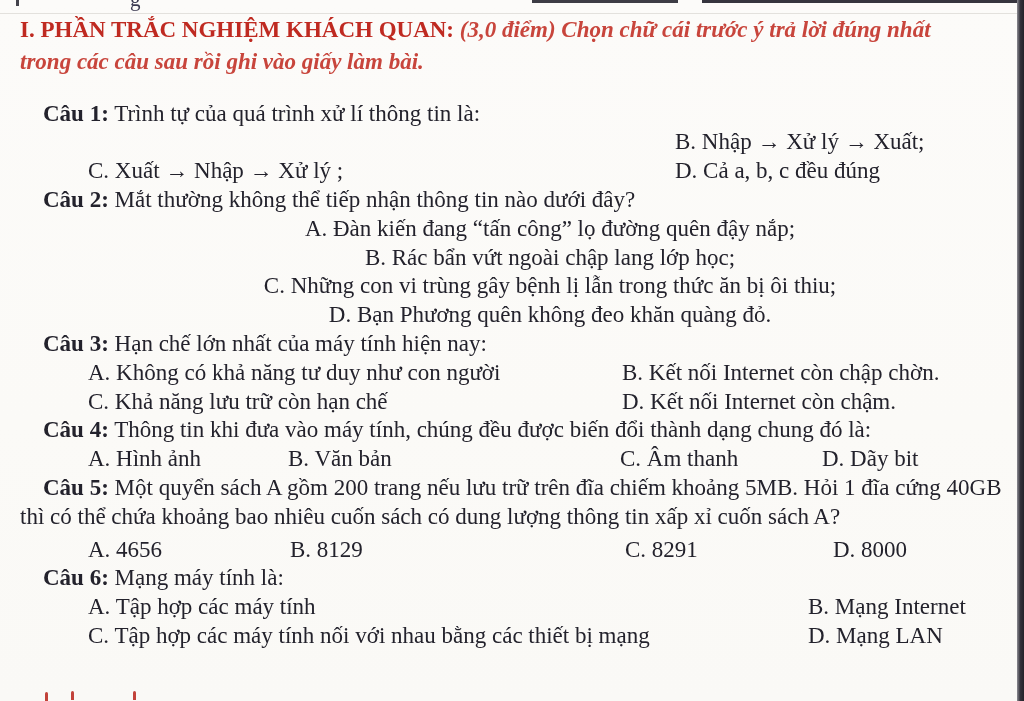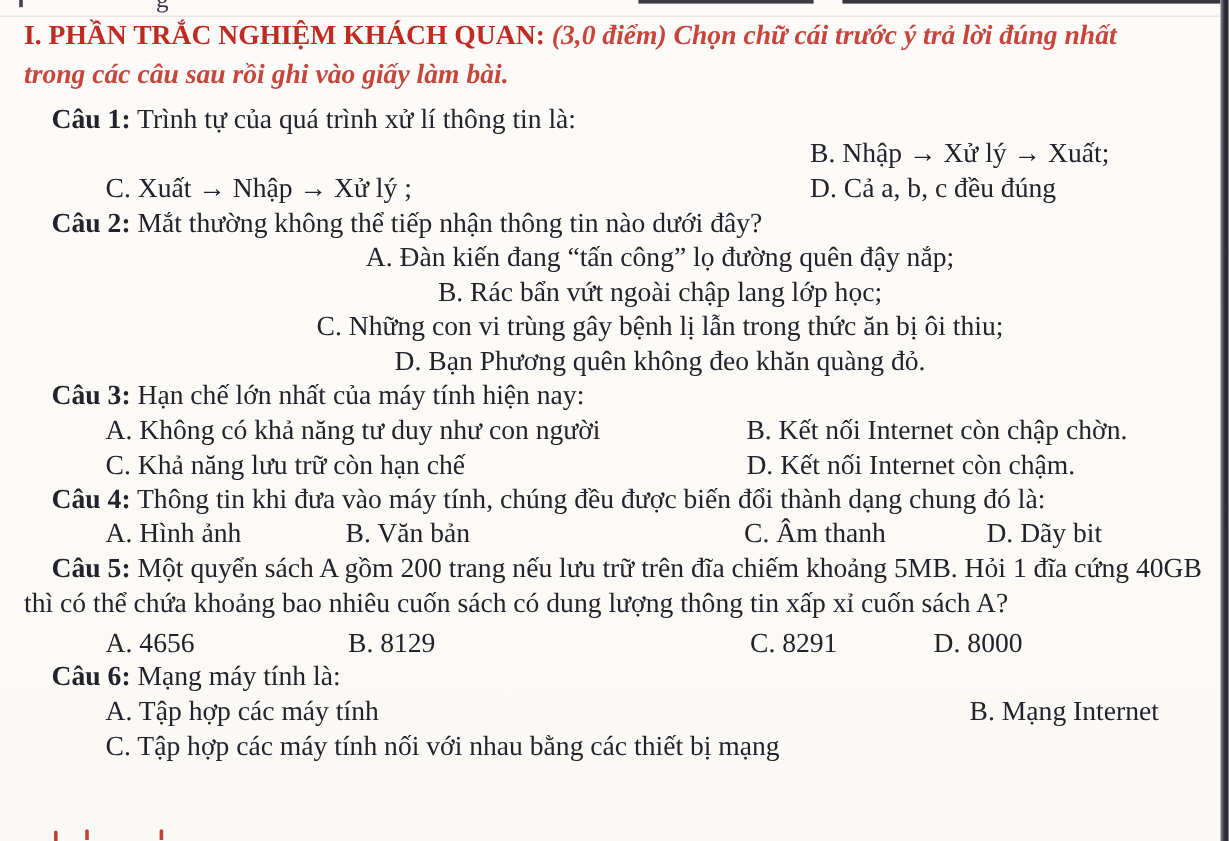--- a/index.html
+++ b/index.html
@@ -7,21 +7,21 @@
   .page {
     position:relative; width:1024px; height:701px;
     background:linear-gradient(180deg,#fcfbf9 0%, #fbfaf7 60%, #faf9f6 100%);
     font-family:"Liberation Serif", serif;
     color:#23222c;
     overflow:hidden;
   }
   .content { position:absolute; top:16px; left:20px; width:992px; }
   .tline { font-size:23px; line-height:28.8px; white-space:nowrap; }
   .hdr1 { margin-bottom:3px; }
-  .hdr2 { margin-bottom:9px;font-family:Liberation Serif, serif; }
+  .hdr2 { margin-bottom:23px;font-family:Liberation Serif, serif; }
   .red-b { color:#bf2a21; font-weight:bold; }
   .red-i { color:#c8453c; font-weight:bold; font-style:italic; }
   .qlabel { font-weight:bold;margin-left:23px; }
   .qpara { font-size:23px; line-height:28.8px; width:992px; }
   .row { position:relative; height:28.8px; font-size:23px; line-height:28.8px; }
   .row .o { position:absolute; top:0; white-space:nowrap; }
   .stack { margin-left:68px;text-align:center; }
   
   .right-bar { position:absolute; top:0; right:0; width:7px; height:701px;
     background:linear-gradient(90deg,#8d8c93 0%, #34333c 45%, #232229 100%); }
@@ -105,29 +105,30 @@
     </div>
 
     <div class="qpara">
       <span class="qlabel">Câu 5:</span>
       <span>Một quyển sách A gồm 200 trang nếu lưu trữ trên đĩa chiếm khoảng 5MB. Hỏi 1 đĩa cứng 40GB thì có thể chứa khoảng bao nhiêu cuốn sách có dung lượng thông tin xấp xỉ cuốn sách A?</span>
     </div>
     <div class="row" style="margin-top:4px">
       <span class="o" style="left:68px">A. 4656</span>
       <span class="o" style="left:270px">B. 8129</span>
       <span class="o" style="left:605px">C. 8291</span>
-      <span class="o" style="left:758px">D. 8000</span>
+      <span class="o" style="left:813px">D. 8000</span>
     </div>
 
     <div class="tline">
       <span class="qlabel">Câu 6:</span>
       <span>Mạng máy tính là:</span>
     </div>
     <div class="row">
       <span class="o" style="left:68px">A. Tập hợp các máy tính</span>
       <span class="o" style="left:788px">B. Mạng Internet</span>
     </div>
     <div class="row">
       <span class="o" style="left:68px">C. Tập hợp các máy tính nối với nhau bằng các thiết bị mạng</span>
+      <span class="o" style="left:788px">D. Mạng LAN</span>
     </div>
 
   </div>
 </div>
 
 </body></html>

